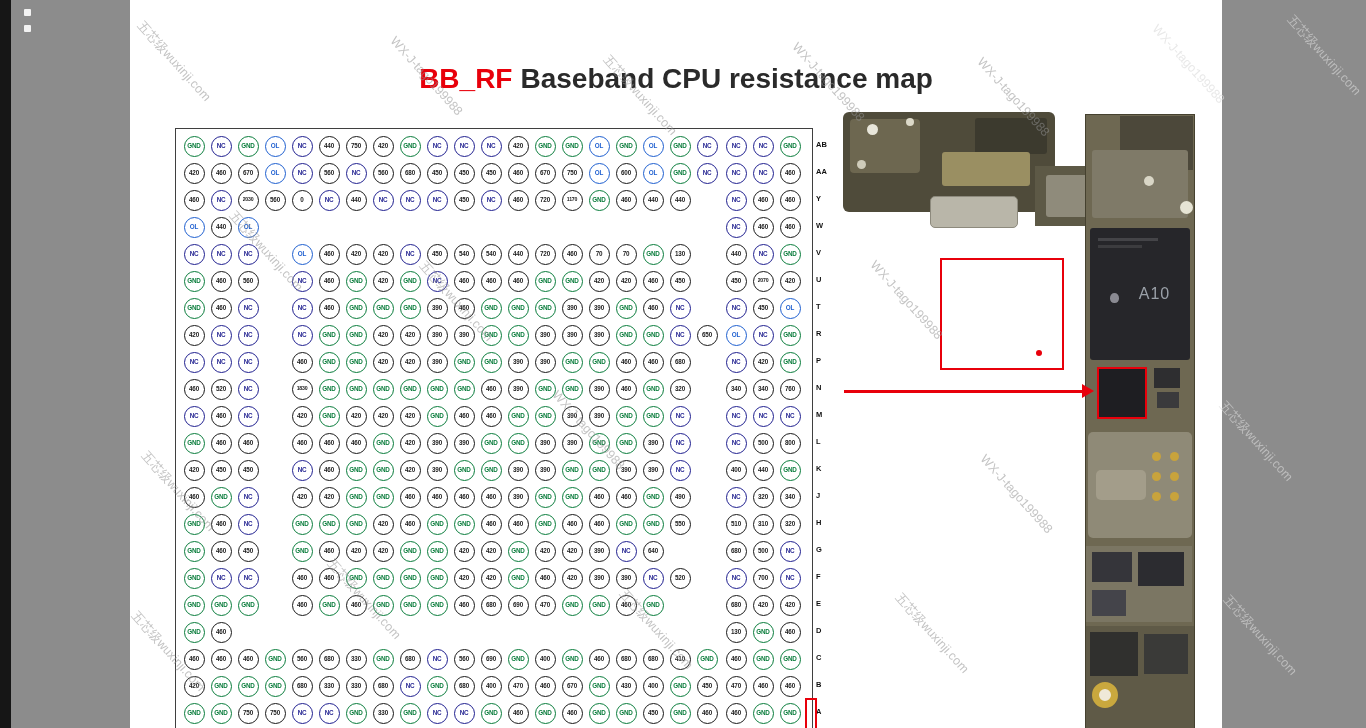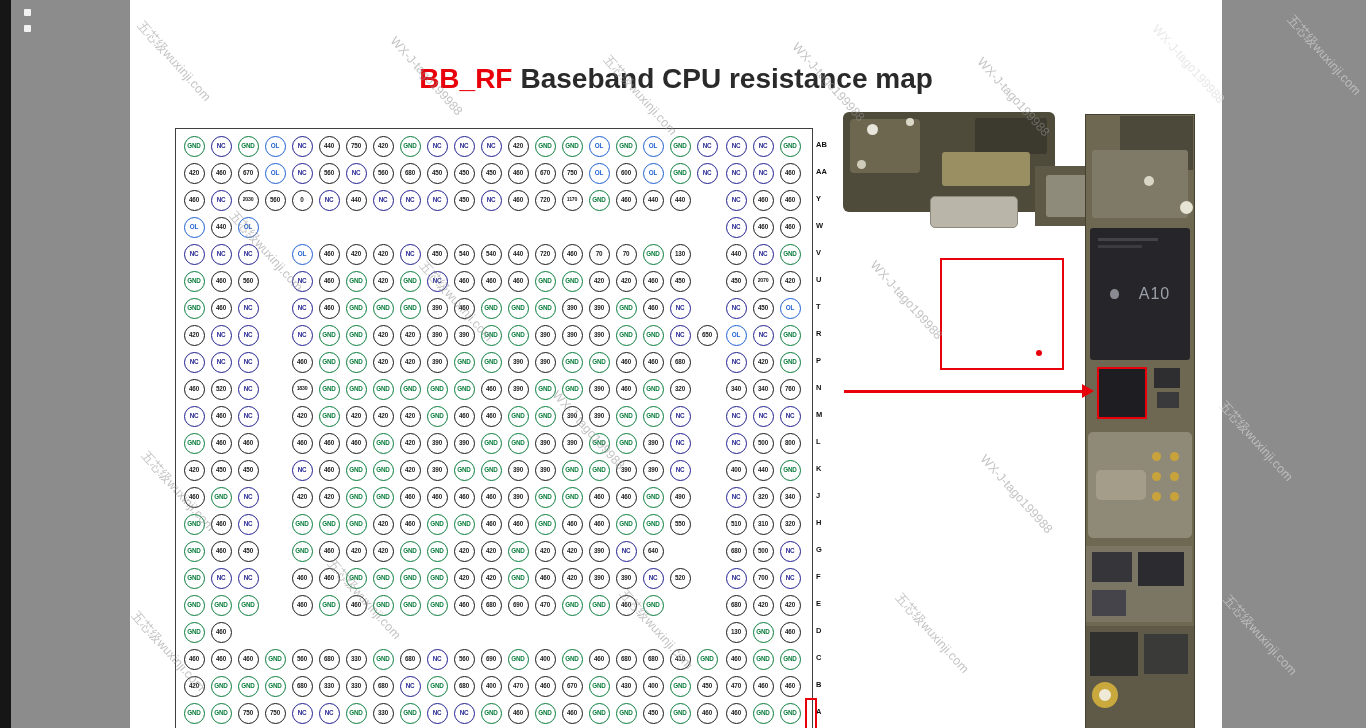--- a/index.html
+++ b/index.html
@@ -41,21 +41,21 @@
   .silver-bracket{left:800px;top:196px;width:88px;height:32px;background:#b9b6a9;border-radius:5px;border:1px solid #8d8a7d;}
   .bridge{left:905px;top:166px;width:112px;height:60px;background:#5d5946;}
   .bridge-shield{left:916px;top:175px;width:82px;height:42px;background:#8f8b7b;border-radius:3px;}
   .strip{left:955px;top:114px;width:110px;height:614px;background:#6e6852;border:1px solid #45412f;}
   .tr-dark{left:990px;top:116px;width:73px;height:54px;background:#4c483a;}
   .strip-top-shield{left:962px;top:150px;width:96px;height:68px;background:#7f7a68;border-radius:3px;}
   .screw-a{left:1014px;top:176px;width:10px;height:10px;background:#d9d6c6;border-radius:50%;}
   .screw-b{left:1050px;top:201px;width:13px;height:13px;background:#e6e4d4;border-radius:50%;}
   .a10{left:960px;top:228px;width:100px;height:132px;background:#26262a;border-radius:3px;
        display:flex;align-items:center;justify-content:center;}
-  .a10-inner{color:#9aa0a8;font-size:16px;letter-spacing:1px;display:flex;align-items:center;gap:20px;}
+  .a10-inner{color:#9aa0a8;font-size:16px;letter-spacing:1px;display:flex;align-items:flex-end;gap:20px;}
   .apple-glyph{width:9px;height:10px;background:#8a8a92;border-radius:50% 50% 45% 45%;display:inline-block;}
   .a10-etch{position:absolute;left:968px;top:238px;width:60px;height:3px;background:rgba(255,255,255,0.14);}
   .a10-etch2{position:absolute;left:968px;top:245px;width:44px;height:3px;background:rgba(255,255,255,0.10);}
   .bb-chip{left:967px;top:367px;width:50px;height:52px;background:#1e1e22;border:2px solid #e8000b;z-index:11;}
   .chip-s1{left:1024px;top:368px;width:26px;height:20px;background:#2e2e30;}
   .chip-s2{left:1027px;top:392px;width:22px;height:16px;background:#3a3a3c;}
   .sim{left:958px;top:432px;width:104px;height:106px;background:#8f8a77;border-radius:5px;}
   .sim-slot{left:966px;top:470px;width:50px;height:30px;background:#a39d8a;border-radius:5px;}
   .gdot{position:absolute;width:9px;height:9px;border-radius:50%;background:#c8a33c;}
   .low-shield{left:956px;top:546px;width:106px;height:76px;background:#7b7663;}

